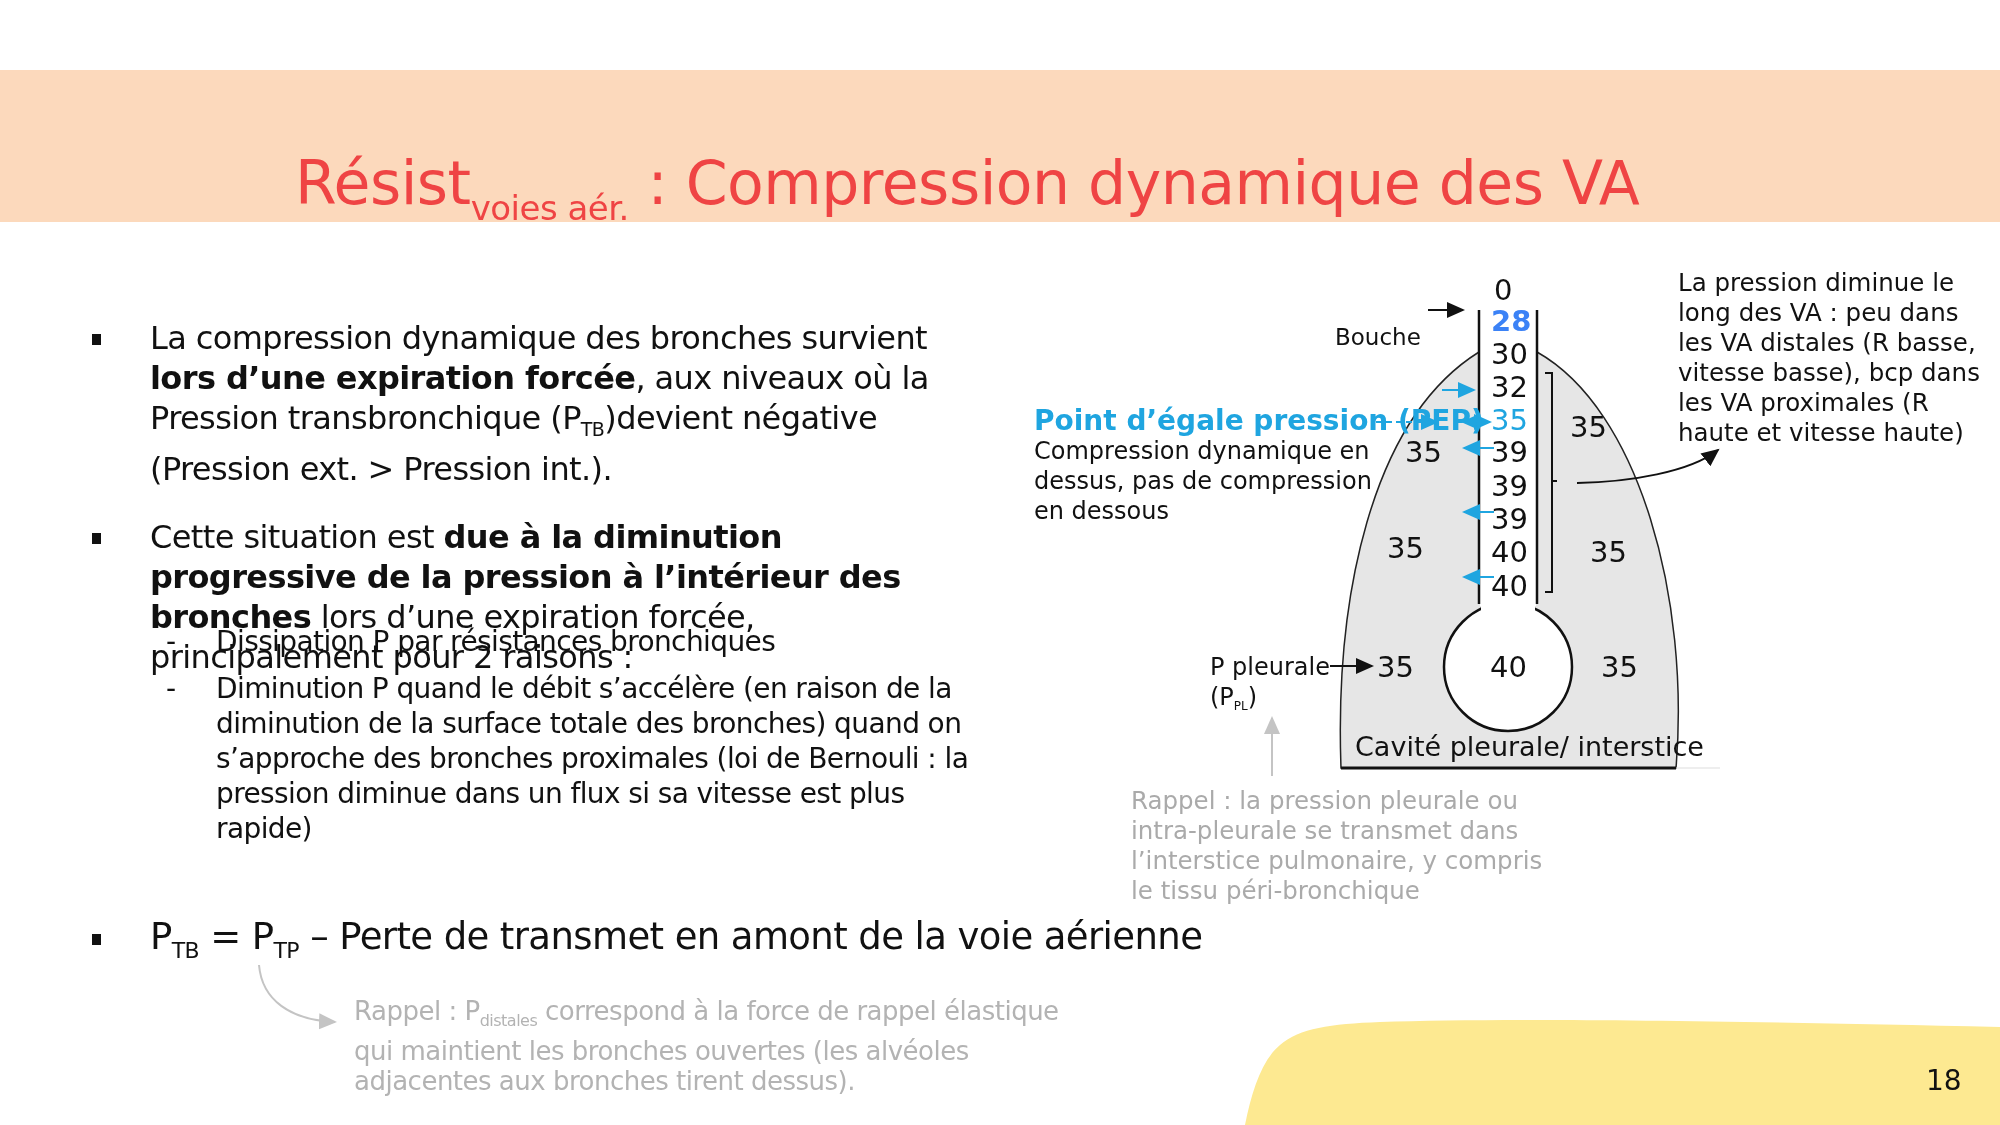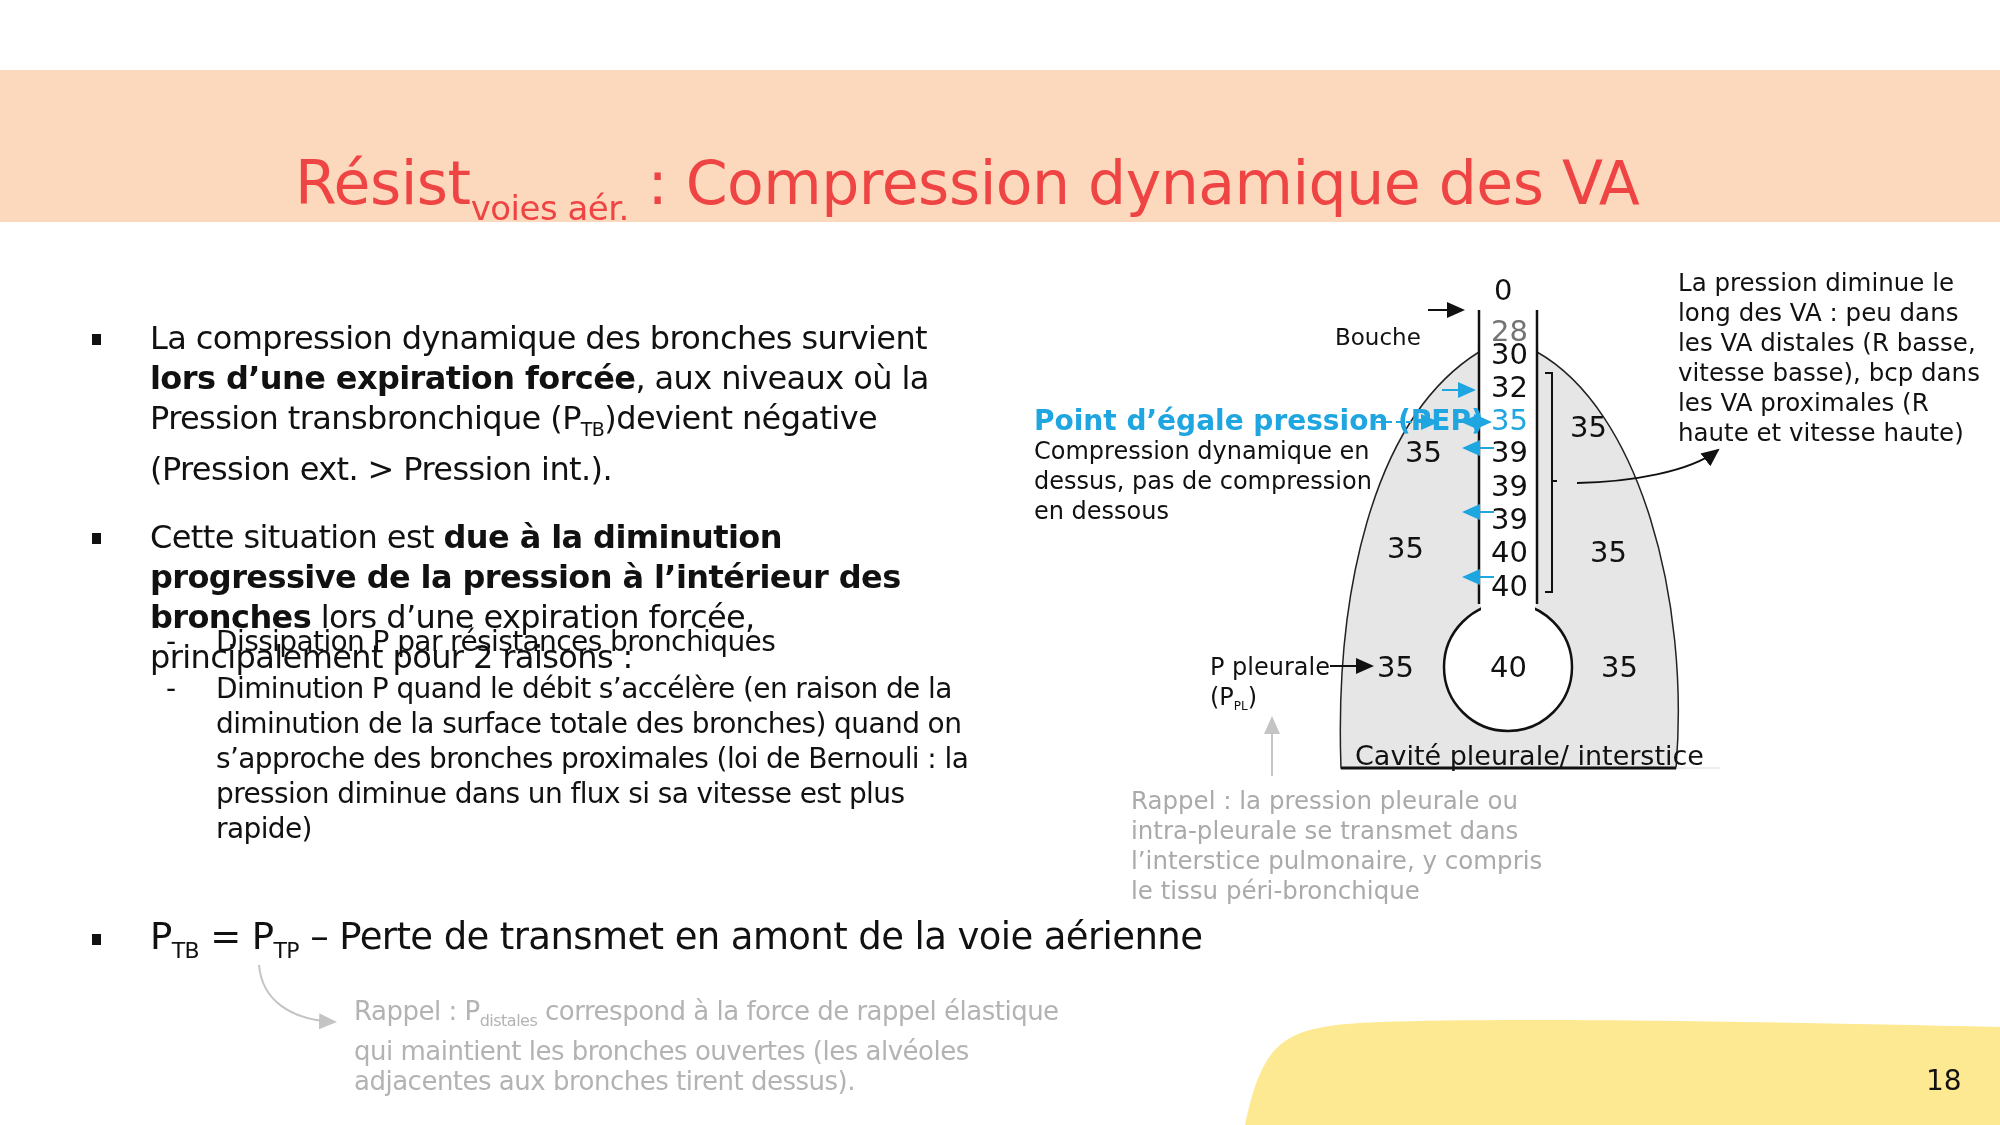--- a/index.html
+++ b/index.html
@@ -26,21 +26,21 @@
   .rappel2 sub { font-size:16px; vertical-align:-6px; }
 
   .diagram { position:absolute; left:0; top:0; width:2000px; height:1125px; pointer-events:none; }
   .dtext { position:absolute; font-size:26px; line-height:30px; white-space:nowrap; color:#111; }
   .num { position:absolute; font-size:29px; line-height:30px; color:#111; }
   .pep { color:#1fa5e0; font-weight:bold; font-size:28px; }
   .right-note { position:absolute; left:1678px; top:268px; width:320px; font-size:24.5px; line-height:30px; color:#111; }
   .rappel1 { position:absolute; left:1131px; top:786px; width:430px; font-size:24.5px; line-height:30px; color:#aaaaaa; }
   .pleurale { position:absolute; left:1210px; top:652px; font-size:24px; line-height:30px; }
   .pleurale sub { font-size:12px; vertical-align:-5px; }
-  .cavite { position:absolute; left:1355px; top:732px; font-size:27px; line-height:30px;margin-top:9px; }
+  .cavite { position:absolute; left:1355px; top:732px; font-size:27px; line-height:30px; }
   .yellow { position:absolute; left:0; top:0; }
   .page-num { position:absolute; left:1926px; top:1064px; font-size:28px; color:#111; }
 </style>
 </head>
 <body>
 
 <div class="header-band"></div>
 <div class="title"><span>Résist</span><sub>voies aér.</sub><span> : Compression dynamique des VA</span></div>
 
 <svg class="yellow" width="2000" height="1125">
@@ -120,21 +120,21 @@
   <line x1="1330" y1="666" x2="1372" y2="666" stroke="#111" stroke-width="2" marker-end="url(#ah-black)"></line>
 
   <line x1="1272" y1="776" x2="1272" y2="718" stroke="#c4c4c4" stroke-width="2" marker-end="url(#ah-grey)"></line>
 
   <path d="M259,965 C262,1000 290,1020 335,1022" fill="none" stroke="#c4c4c4" stroke-width="2" marker-end="url(#ah-grey)"></path>
 </svg>
 
 <div class="dtext" style="left:1335px; top:294px; font-size:23px;margin-top:28px;">Bouche</div>
 
 <div class="num" style="left:1494px; top:275px;">0</div>
-<div class="num" style="left:1491px; top:316px; color:#737373;">28</div>
+<div class="num" style="left:1491px; top:306px; color:#3b82f6;font-weight:bold;">28</div>
 <div class="num" style="left:1491px; top:339px;">30</div>
 <div class="num" style="left:1491px; top:372px;">32</div>
 <div class="num" style="left:1491px; top:405px; color:#1fa5e0;">35</div>
 <div class="num" style="left:1491px; top:437px;">39</div>
 <div class="num" style="left:1491px; top:471px;">39</div>
 <div class="num" style="left:1491px; top:504px;">39</div>
 <div class="num" style="left:1491px; top:537px;">40</div>
 <div class="num" style="left:1491px; top:571px;">40</div>
 <div class="num" style="left:1490px; top:652px;">40</div>
 

